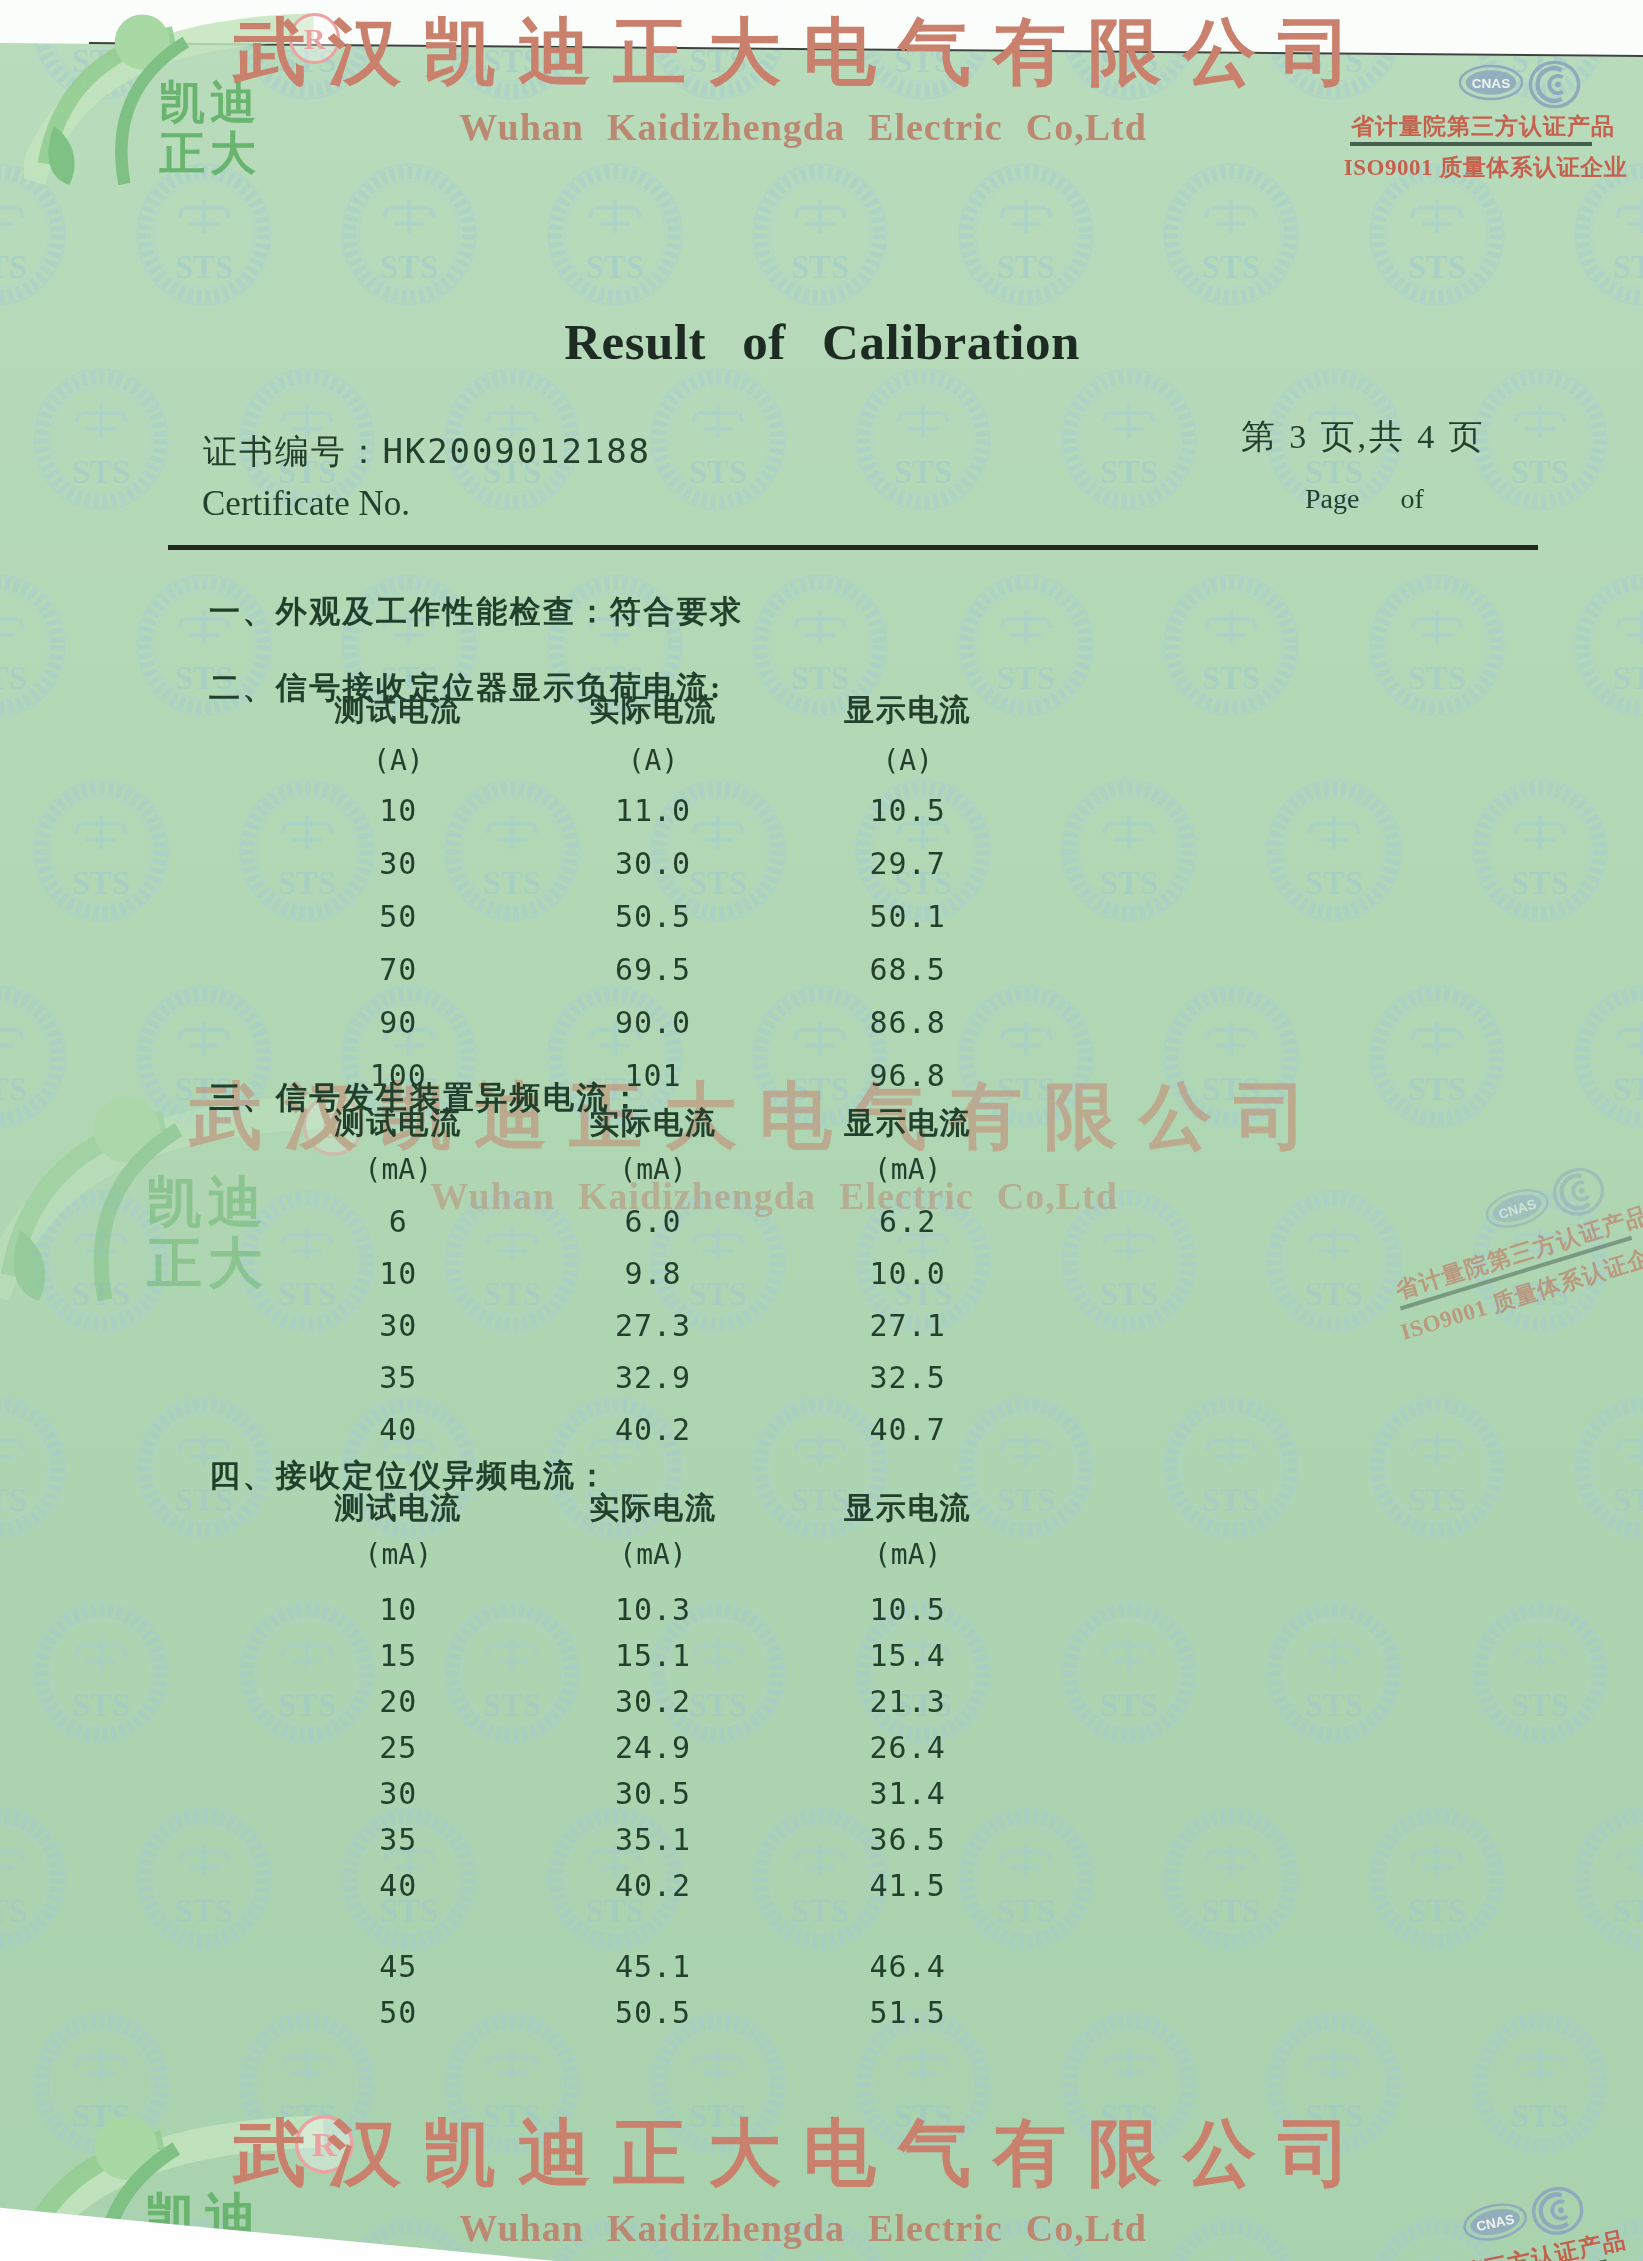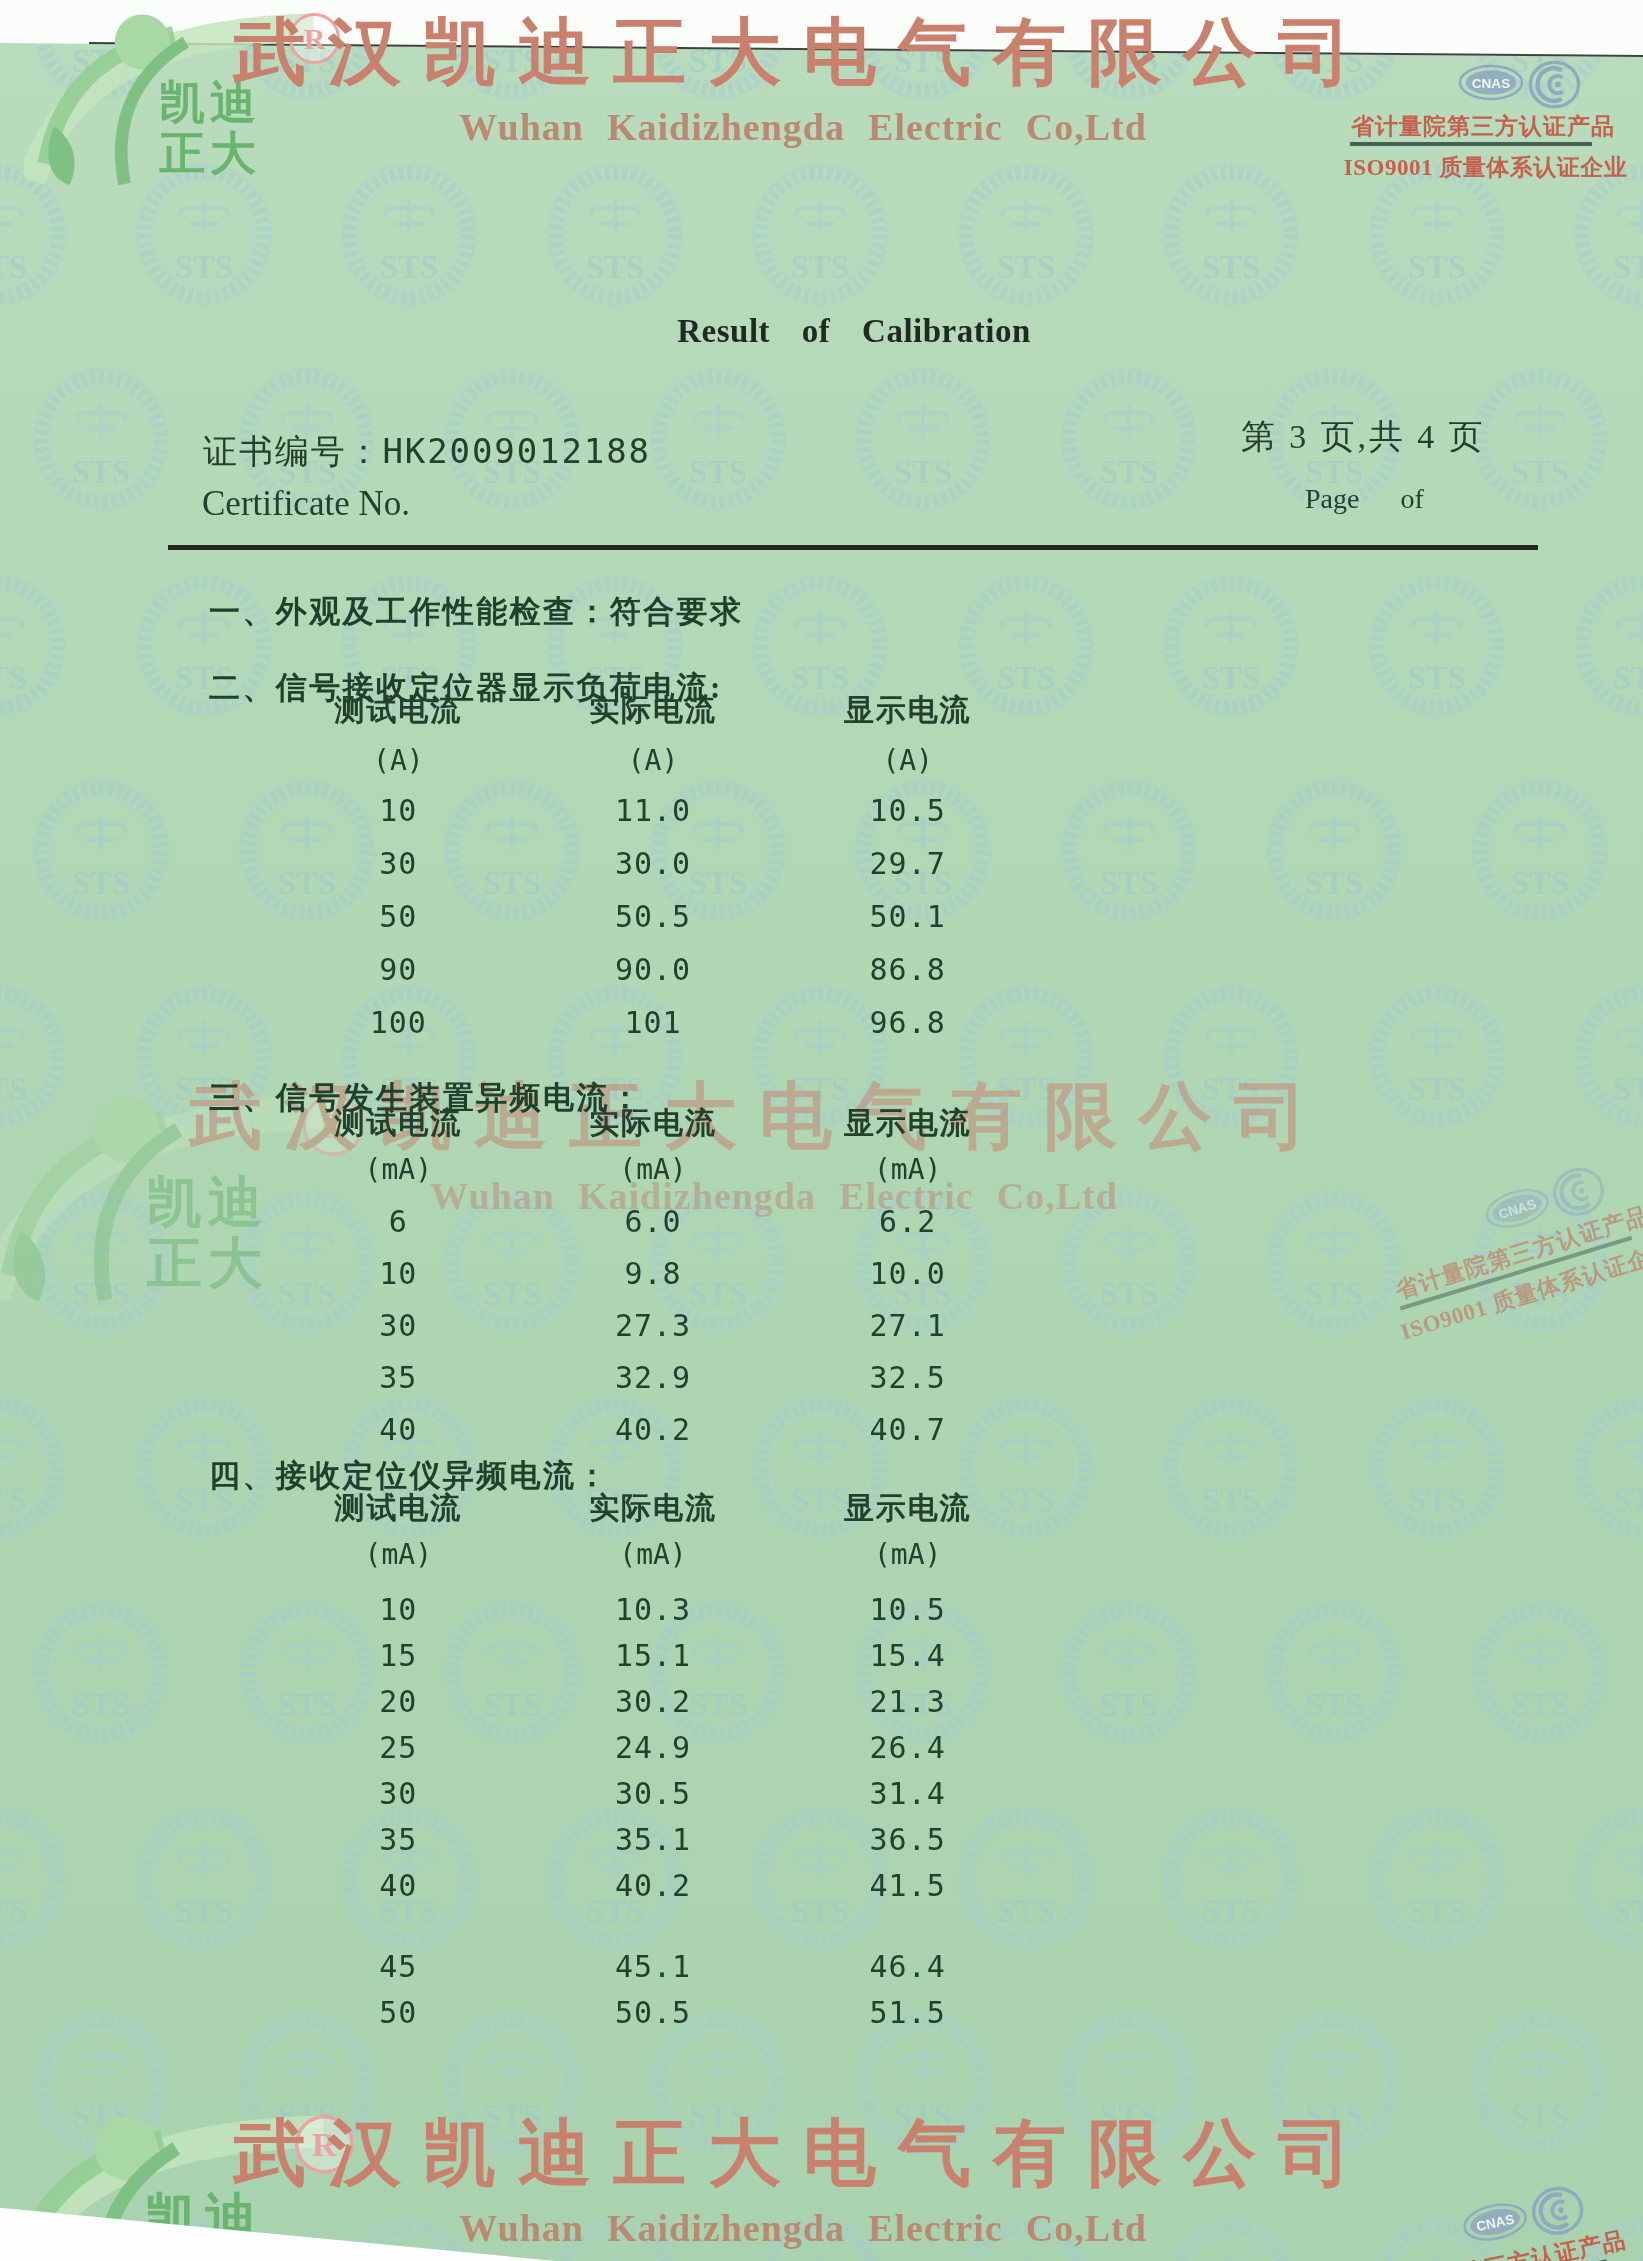--- a/index.html
+++ b/index.html
@@ -70,21 +70,21 @@
     font-size:23px;font-weight:700;color:#c5604d;letter-spacing:0.5px;
   }
   
   .content{position:absolute;inset:0;z-index:4;color:#23402d;}
   #main-title{
     position:absolute;left:50%;top:213px;transform:translateX(-50%);white-space:nowrap;
     font-size:73px;font-weight:700;color:#1b251f;letter-spacing:11.6px;word-spacing:44px;
   }
   #main-subtitle{
     position:absolute;left:50%;top:313px;transform:translateX(-50%);white-space:nowrap;
-    font-size:33px;font-weight:700;color:#1e2b23;word-spacing:23px;letter-spacing:0.5px;margin-left:32px;
+    font-size:51px;font-weight:700;color:#1e2b23;word-spacing:23px;letter-spacing:0.5px;
   }
   #cert-no-cn{position:absolute;left:203px;top:429px;font-size:34px;letter-spacing:1.9px;}
   #cert-no-en{position:absolute;left:202px;top:484px;font-size:35px;}
   #page-cn{position:absolute;left:1241px;top:414px;font-size:34px;letter-spacing:2.9px;white-space:nowrap;}
   #page-en{position:absolute;left:1305px;top:483px;font-size:28px;word-spacing:34px;white-space:nowrap;}
   .mono{font-family:"DejaVu Sans Mono","Liberation Mono",monospace;}
   #rule-main{position:absolute;left:168px;top:545px;width:1370px;height:4.8px;background:#23281f;}
   .section-heading{position:absolute;left:209px;font-size:31px;font-weight:600;letter-spacing:2.4px;white-space:nowrap;color:#21402c;}
   #sec1{top:591px;}
   #sec2{top:667px;}
@@ -1503,20 +1503,25 @@
         </div>
         <div class="t-row t-data">
           <div class="t-cell">30</div>
           <div class="t-cell">30.0</div>
           <div class="t-cell">29.7</div>
         </div>
         <div class="t-row t-data">
           <div class="t-cell">50</div>
           <div class="t-cell">50.5</div>
           <div class="t-cell">50.1</div>
+        </div>
+        <div class="t-row t-data">
+          <div class="t-cell">70</div>
+          <div class="t-cell">69.5</div>
+          <div class="t-cell">68.5</div>
         </div>
         <div class="t-row t-data">
           <div class="t-cell">90</div>
           <div class="t-cell">90.0</div>
           <div class="t-cell">86.8</div>
         </div>
         <div class="t-row t-data">
           <div class="t-cell">100</div>
           <div class="t-cell">101</div>
           <div class="t-cell">96.8</div>

